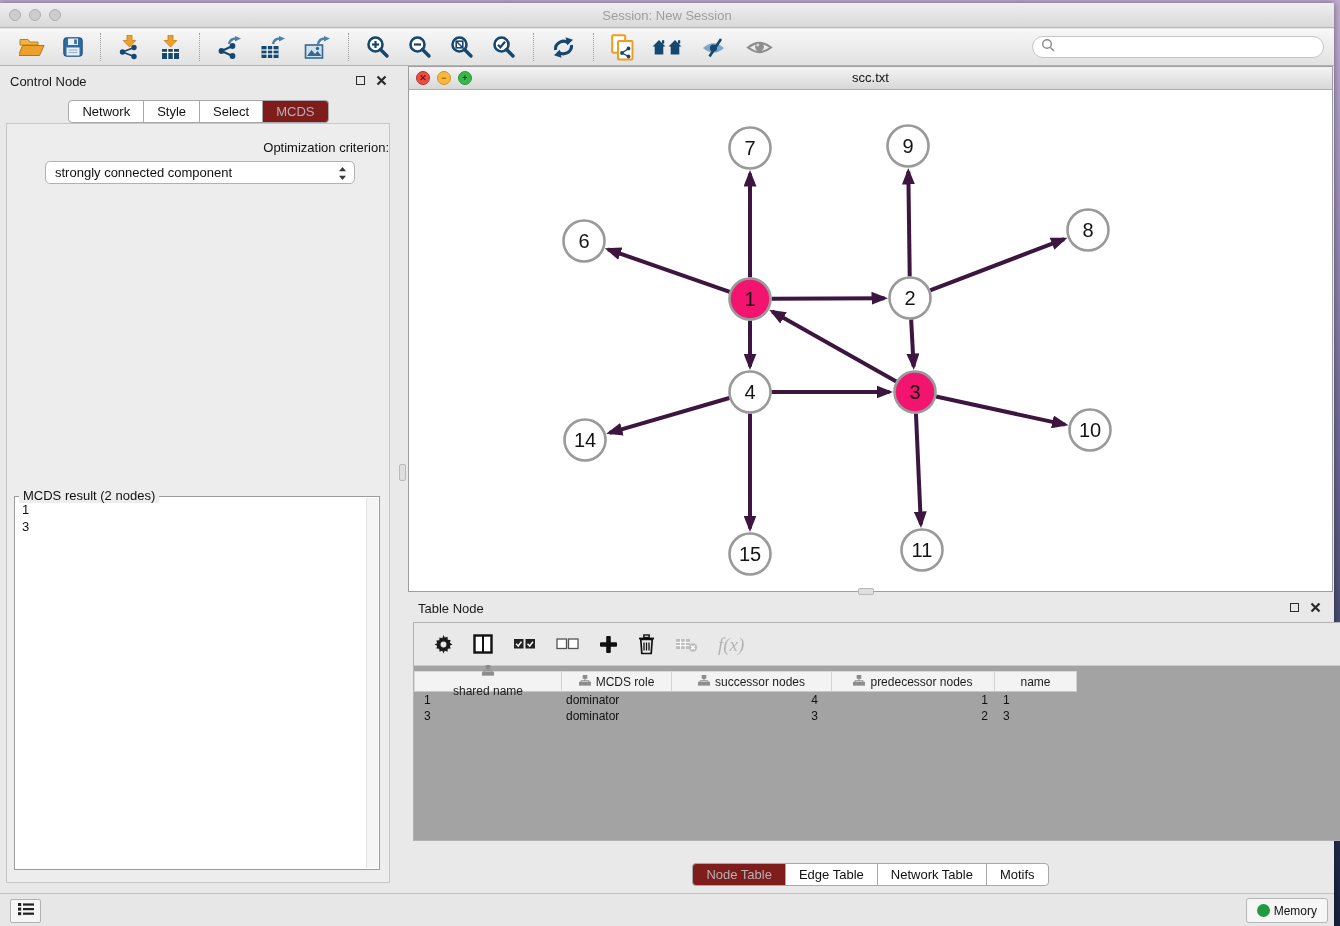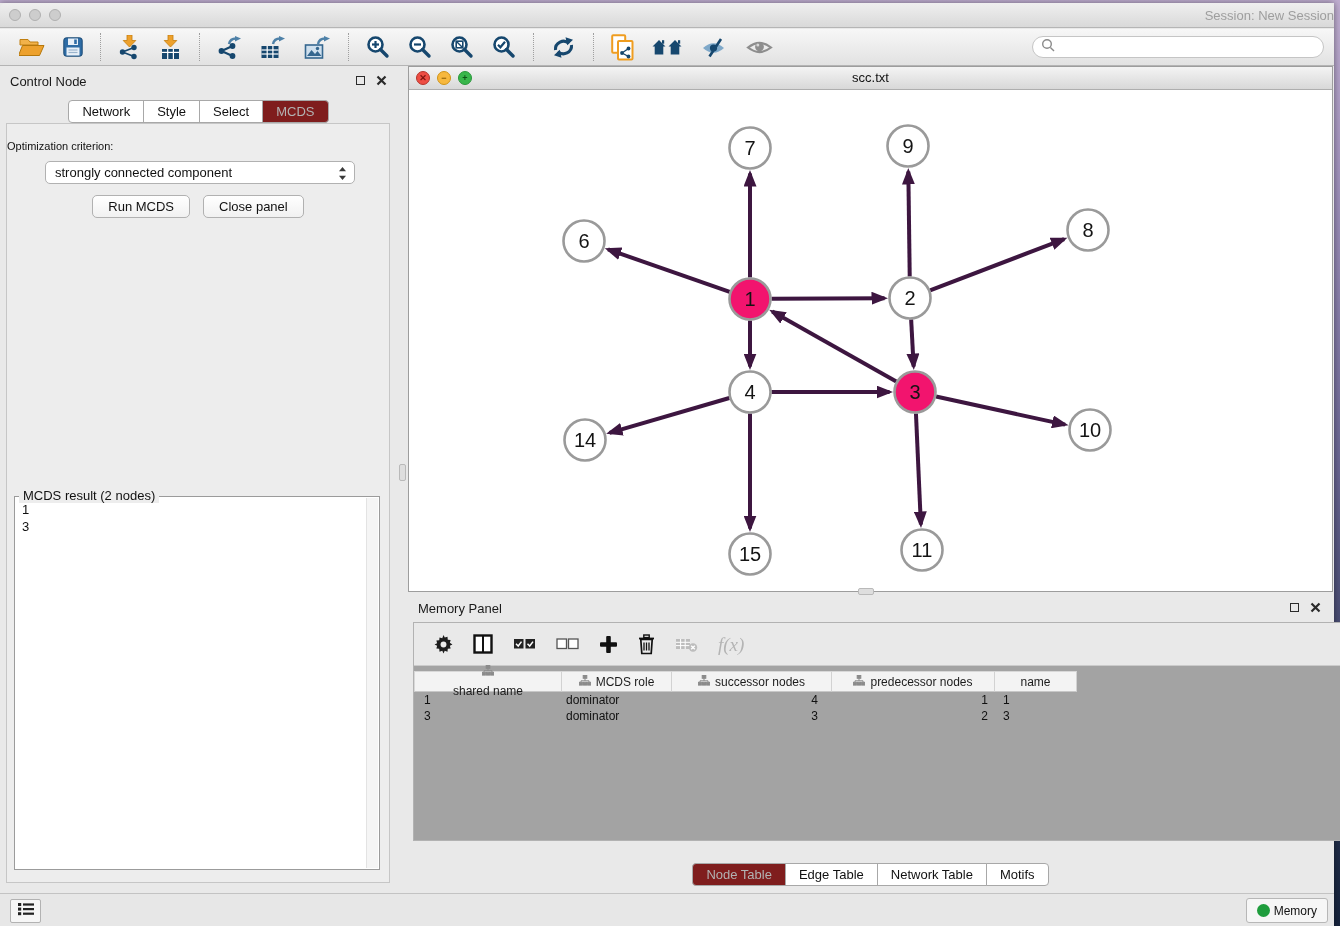--- a/index.html
+++ b/index.html
@@ -6,21 +6,21 @@
   html,body{width:1340px;height:926px;overflow:hidden}
   body{font-family:"Liberation Sans",sans-serif;position:relative;
        background:linear-gradient(180deg,#c0aed1 0%,#a394be 18%,#6a6693 50%,#273352 85%,#16233c 100%)}
   #app{position:absolute;left:0;top:3px;width:1334px;height:923px;background:#e9e9e9;box-shadow:0 0 7px rgba(0,0,0,.45)}
 
   
   .titlebar{position:absolute;top:0;left:0;right:0;height:25px;border-radius:6px 6px 0 0;
             background:linear-gradient(#efefef,#d9d9d9);border-bottom:1px solid #b5b5b5}
   .tl-dots{position:absolute;left:9px;top:6px;display:flex;gap:8px}
   .tl-dot{width:12px;height:12px;border-radius:50%;background:#cdcdcd;border:1px solid #b0b0b0}
-  .titlebar-text{text-align:right;line-height:25px;font-size:13px;color:#9e9e9e}
+  .titlebar-text{text-align:center;line-height:25px;font-size:13px;color:#9e9e9e}
 
   
   .toolbar{position:absolute;top:26px;left:0;right:0;height:37px;display:flex;align-items:center;
            background:linear-gradient(#f7f7f7,#e2e2e2);border-bottom:1px solid #b4b4b4;padding:0 10px}
   .tb-icon{height:32px;display:flex;align-items:center;justify-content:center;padding:0 9px;cursor:pointer}
   .tb-sep{width:0;height:28px;border-left:1px dotted #9f9f9f;margin:0 8px}
   .search-wrap{margin-left:auto;width:292px;height:22px;background:#fff;border:1px solid #c5c5c5;
                border-radius:12px;display:flex;align-items:center;padding-left:8px;gap:5px}
   .search-input{border:none;outline:none;flex:1;background:transparent;font-size:12px;height:18px;
                 font-family:"Liberation Sans",sans-serif}
@@ -32,21 +32,21 @@
   .float-ico{width:9px;height:9px;border:1.6px solid #2b2b2b;cursor:pointer}
   .close-ico{cursor:pointer;display:flex}
   .tabs-row{display:flex;justify-content:center}
   .cp-tabs{position:absolute;top:34px;left:0;right:0}
   .tab{font-size:13px;padding:3px 13px;background:#fff;border:1px solid #a8a8a8;margin-left:-1px;
        color:#111;cursor:pointer;white-space:nowrap}
   .tab:first-child{border-radius:4px 0 0 4px;margin-left:0}
   .tab:last-child{border-radius:0 4px 4px 0}
   .tab.disabled{background:#7f1d1d;color:#b2b2b2}
   .cp-body{position:absolute;left:6px;right:7px;top:57px;bottom:10px;background:#ededed;border:1px solid #c6c6c6}
-  .opt-label{position:absolute;top:16px;left:0;right:0;text-align:left;font-size:11px;color:#111}
+  .opt-label{position:absolute;top:16px;left:0;right:0;text-align:right;font-size:13px;color:#111}
   .dropdown{position:absolute;top:37px;left:38px;width:310px;height:23px;background:#fff;
             border:1px solid #b1b1b1;border-radius:5px;display:flex;align-items:center;
             padding-left:9px;font-size:13px;color:#111;cursor:pointer}
   .dd-chev{position:absolute;right:7px;top:4px}
   .btn-row{position:absolute;top:71px;left:0;right:0;display:flex;justify-content:center;gap:13px}
   .push-btn{height:23px;padding:0 15px;font-size:13px;color:#111;background:linear-gradient(#fff,#f1f1f1);
             border:1px solid #b1b1b1;border-radius:5px;cursor:pointer;font-family:"Liberation Sans",sans-serif}
   .result-box{position:absolute;left:7px;top:372px;width:366px;height:374px;border:1px solid #9b9b9b;background:#fff}
   .result-legend{position:absolute;top:-9px;left:4px;background:#ededed;padding:0 4px;font-size:13px;color:#111}
   .result-text{position:absolute;left:1px;top:2px;right:14px;bottom:1px;font-size:13px;line-height:17px;
@@ -287,24 +287,20 @@
     <div class="cp-body">
       <div class="opt-label">Optimization criterion:</div>
       <div class="dropdown">
         <span>strongly connected component</span>
         <span class="dd-chev">
           <svg width="9" height="15">
               <path d="M4.5 1L8 5.3H1z" fill="#3a3a3a"></path>
               <path d="M4.5 14L1 9.7h7z" fill="#3a3a3a"></path>
             </svg>
         </span>
-      </div>
-      <div class="btn-row">
-        <button class="push-btn">Run MCDS</button>
-        <button class="push-btn">Close panel</button>
       </div>
       <div class="result-box">
         <div class="result-legend">MCDS result (2 nodes)</div>
         <div class="result-text">1
 3</div>
         <div class="result-scroll"></div>
       </div>
     </div>
   </div>
 
@@ -363,21 +359,21 @@
           <text x="341" y="470" text-anchor="middle" font-size="20" font-family="Liberation Sans, sans-serif" fill="#141414">15</text>
           <circle cx="513" cy="459" r="20.5" fill="#ffffff" stroke="#9a9a9a" stroke-width="2.6"></circle>
           <text x="513" y="466" text-anchor="middle" font-size="20" font-family="Liberation Sans, sans-serif" fill="#141414">11</text>
         </svg>
     </div>
   </div>
 
   <div class="h-handle"></div>
 
   <div class="table-panel">
-    <div class="tp-title">Memory Panel</div>
+    <div class="tp-title">Table Node</div>
     <div class="tp-ctrls">
       <div class="float-ico"></div>
       <div class="close-ico">
         <svg width="11" height="11">
             <path d="M1.5 1.5L9.5 9.5M9.5 1.5L1.5 9.5" stroke="#2a2a2a" stroke-width="2.2"></path>
           </svg>
       </div>
     </div>
     <div class="tp-box">
       <div class="tp-toolbar" id="tp-toolbar">

